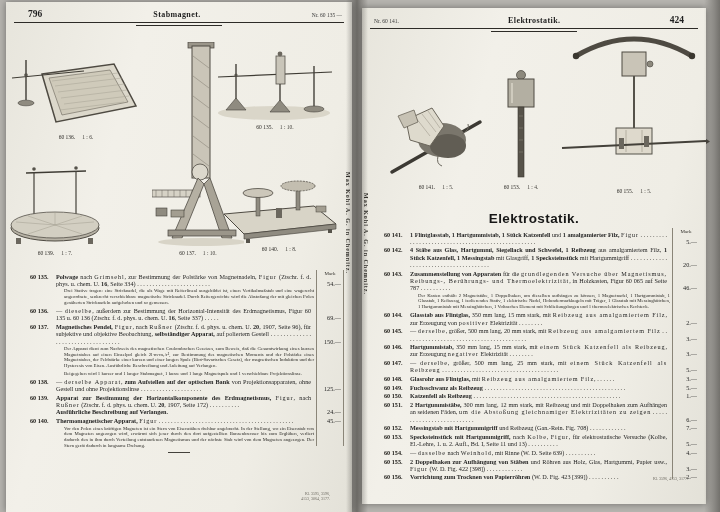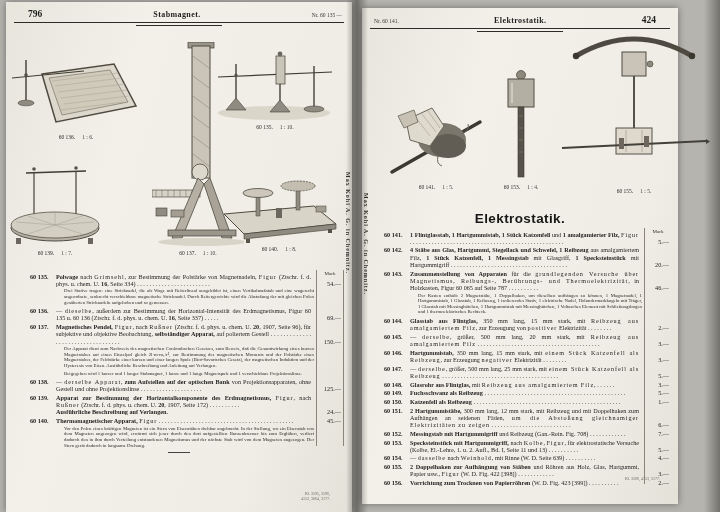--- a/index.html
+++ b/index.html
@@ -1,19 +1,19 @@
 <!DOCTYPE html>
 <html><head>
 <meta charset="utf-8">
 <style>
   html,body{margin:0;padding:0;width:720px;height:512px;overflow:hidden;background:#b6b4af;}
   .stage{position:relative;width:720px;height:512px;font-family:"Liberation Serif","DejaVu Serif",serif;color:#1f1f1f;border-radius:7px;}
   .page{position:absolute;background:linear-gradient(105deg,#e7e5dc,#f2f0e9 30%,#efede5 75%,#e3e1d8);box-shadow:0 0 7px rgba(0,0,0,.4);}
   .page-left{left:6px;top:2px;width:346px;height:510px;}
-  .page-right{left:362px;top:8px;width:316px;height:496px;}
+  .page-right{left:362px;top:8px;width:344px;height:496px;}
   .gutter{position:absolute;left:346px;top:0;width:22px;height:512px;background:linear-gradient(to right,rgba(0,0,0,0),rgba(30,28,24,.45) 50%,rgba(0,0,0,0));z-index:5;}
   .scan-edge{position:absolute;right:0;top:0;width:16px;height:512px;background:linear-gradient(to right,rgba(60,58,54,0),rgba(60,58,54,.55));z-index:6;}
 
   .pg-header{display:flex;align-items:baseline;padding:7px 10px 2px 22px;font-size:8px;}
   .page-right .pg-header{padding:7px 22px 2px 12px;}
   .pg-num{font-weight:bold;font-size:9.5px;}
   .pg-title{flex:1;text-align:center;font-weight:bold;font-size:8px;letter-spacing:.4px;}
   .pg-ref{font-size:5.5px;color:#3a3a3a;}
   .hrule{border-top:1px solid #2d2b27;margin:1px 8px 0 8px;}
   .hrule i{display:block;width:86px;margin:1.5px auto 0;border-top:1px solid #2d2b27;}

